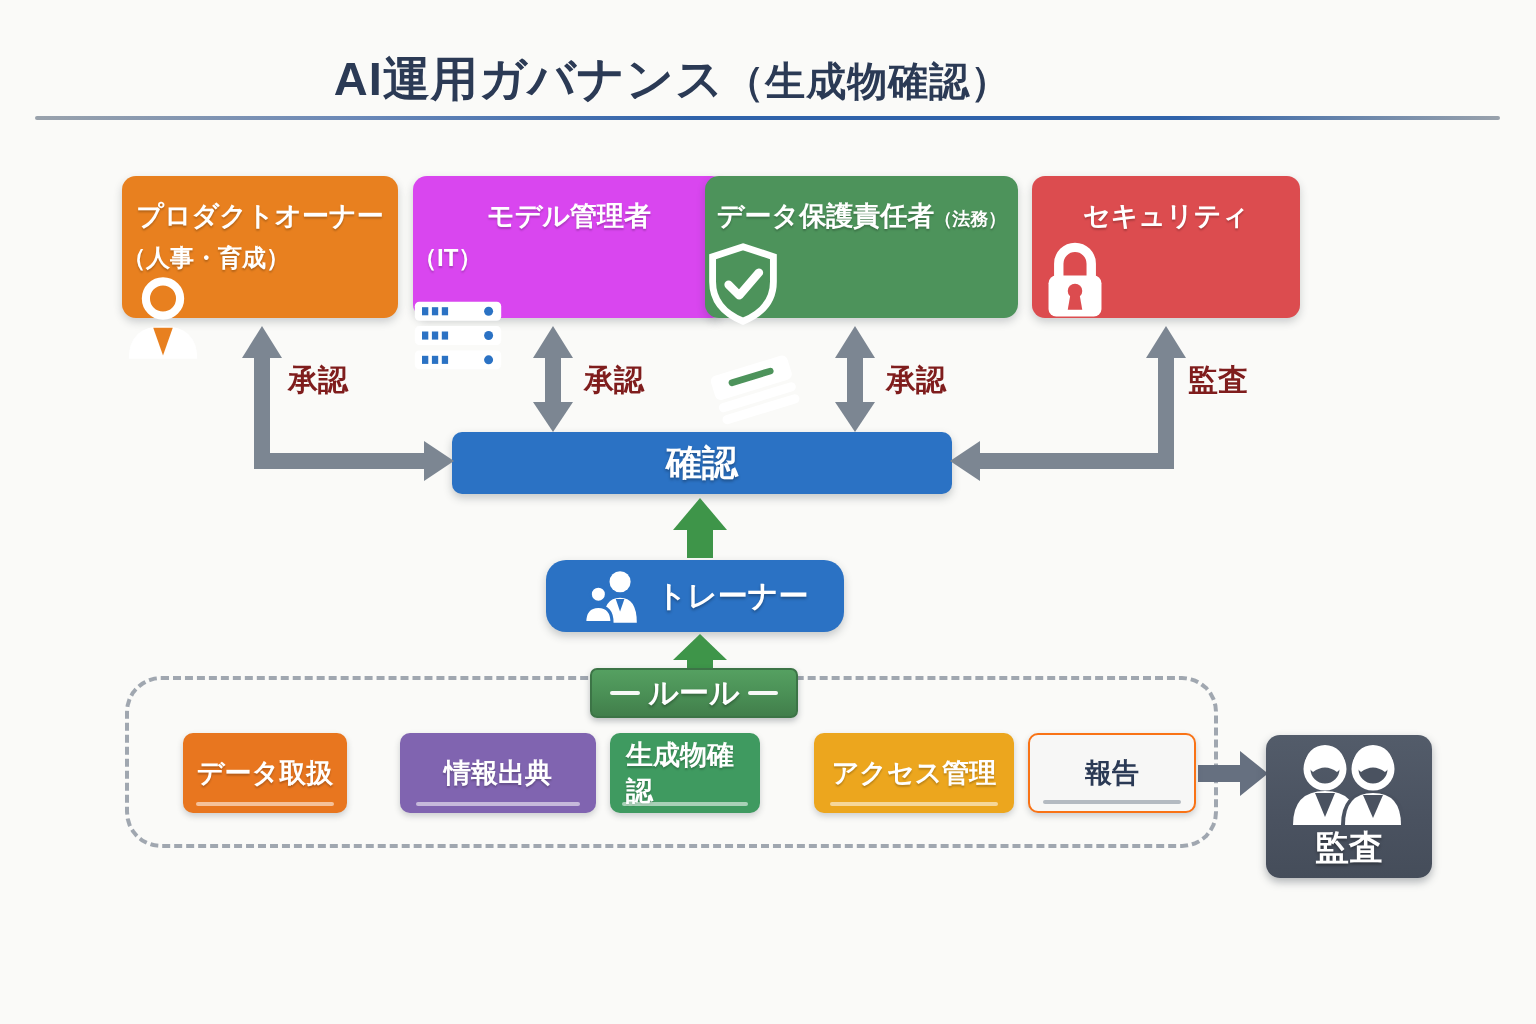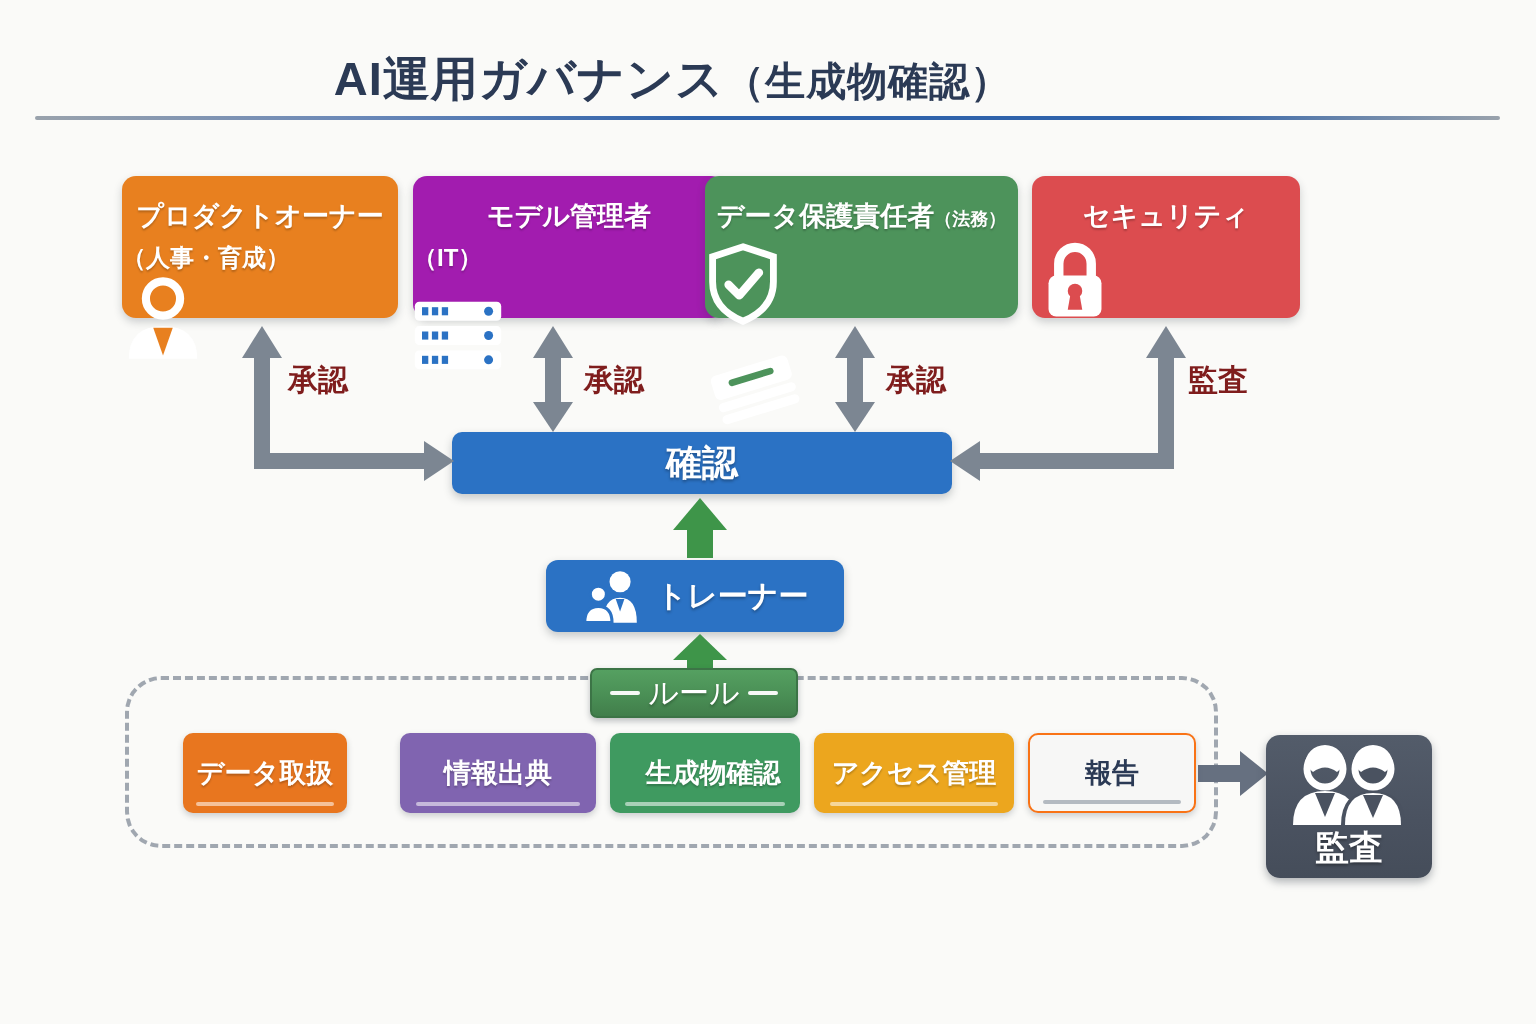--- a/index.html
+++ b/index.html
@@ -35,21 +35,21 @@
     color:#fff;
     box-shadow:0 4px 8px rgba(40,50,60,.22);
     text-align:center;
     padding-top:24px;
   }
   .role-title { font-size:27px; font-weight:bold; text-shadow:0 2px 2px rgba(0,0,0,.22); line-height:1.25; }
   .role-suffix { font-size:18px; font-weight:bold; }
   .role-subrow { display:flex; align-items:flex-start; justify-content:center; margin-top:2px;flex-direction:column; }
   .role-subtitle { font-size:24px; font-weight:bold; text-shadow:0 2px 2px rgba(0,0,0,.22); padding-top:6px; }
   .box-po   { left:122px; width:276px; background:#e8801f; }
-  .box-mm   { left:413px; width:312px; background:#a21caf; }
+  .box-mm   { left:413px; width:312px; background:#d946ef; }
   .box-dpo  { left:705px; width:313px; background:#4d935b; }
   .box-sec  { left:1032px; width:268px; background:#dc4c4f;border-radius:13px; }
   .icon-svg { display:block; }
 
   
   .conn-label {
     font-size:30px; font-weight:bold; color:#7f1d1d;
     text-shadow:0 1px 1px rgba(255,255,255,.6);
   }
 
@@ -59,36 +59,36 @@
     background:#2b72c4; border-radius:10px;
     box-shadow:0 4px 8px rgba(40,50,60,.25);
     display:flex; align-items:center; justify-content:center;
     color:#fff; font-size:36px; font-weight:bold;
     text-shadow:0 2px 3px rgba(0,0,0,.3);
   }
 
   
   .trainer-box {
     left:546px; top:560px; width:298px; height:72px;
-    background:#2b72c4; border-radius:12px;
+    background:#2b72c4; border-radius:20px;
     box-shadow:0 4px 8px rgba(40,50,60,.25);
     display:flex; align-items:center; justify-content:center; gap:13px;
     color:#fff; font-size:30px; font-weight:bold;
     text-shadow:0 2px 3px rgba(0,0,0,.3);
   }
 
   
   .rule-box {
     left:590px; top:668px; width:208px; height:50px;
     background:linear-gradient(180deg,#55a061 0%,#4a8f55 55%,#417e4b 100%);
     border:2px solid #3c7446;
     border-radius:7px;
     box-shadow:0 3px 6px rgba(40,50,60,.3);
     display:flex; align-items:center; justify-content:center; gap:8px;
-    color:#fff; font-size:30px; font-weight:normal;
+    color:#fff; font-size:30px; font-weight:bold;
     text-shadow:0 2px 3px rgba(0,0,0,.3);
     z-index:3;
   }
   .rule-dash { width:30px; height:4px; background:#fff; border-radius:2px; opacity:.95; }
 
   
   .rules-container {
     left:125px; top:676px; width:1093px; height:172px;
     border:4px dashed #a0a7b0;
     border-radius:36px;
@@ -104,21 +104,21 @@
     box-shadow:0 3px 6px rgba(40,50,60,.22);
     z-index:2;
   }
   .chip::after {
     content:""; position:absolute; bottom:7px; left:8%;
     width:84%; height:4px; border-radius:2px;
     background:rgba(255,255,255,.55);
   }
   .chip-data   { left:183px;  width:164px; background:#e8761f; }
   .chip-source { left:400px;  width:196px; background:#8064b0; }
-  .chip-output { left:610px;  width:190px; background:#3f9a60;padding-left:16px; }
+  .chip-output { left:610px;  width:150px; background:#3f9a60;padding-left:16px; }
   .chip-access { left:814px;  width:200px; background:#eca61e; }
   .chip-report {
     left:1028px; width:168px; background:#f7f7f6;
     border:2px solid #f97316; color:#2b3a55;
     text-shadow:none;
   }
   .chip-report::after { background:#b4bac1; }
 
   
   .audit-box {

